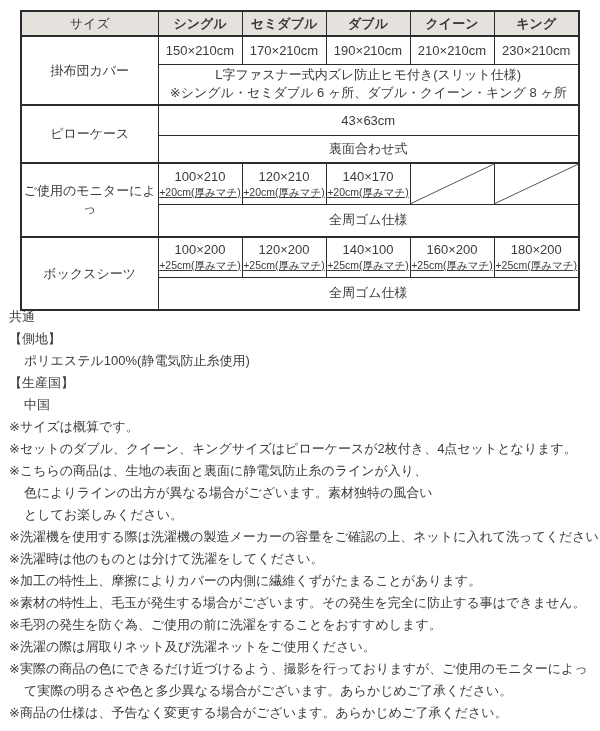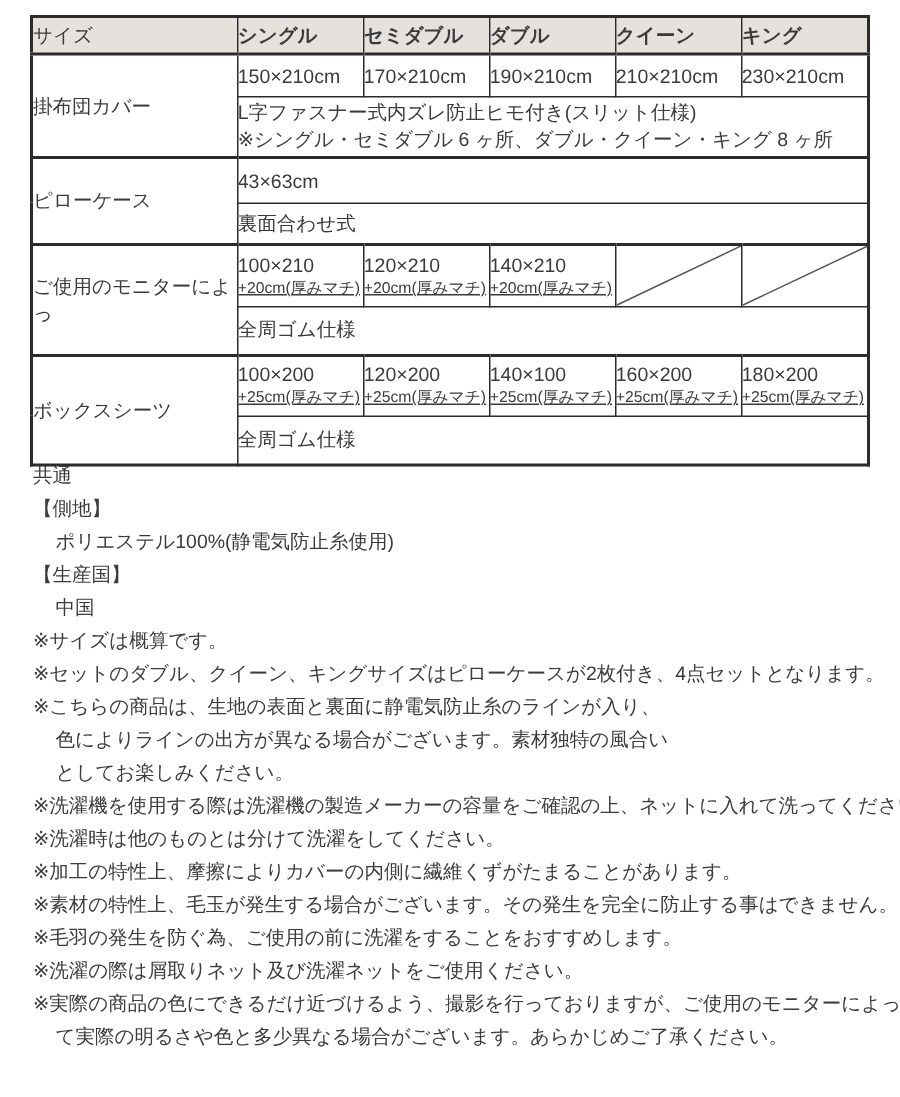--- a/index.html
+++ b/index.html
@@ -25,20 +25,21 @@
     position: absolute;
     left: 20px;
     top: 10px;
     width: 558px;
     border-collapse: collapse;
     table-layout: fixed;
     border: 2px solid var(--border);
   }
   table.spec td {
     border: 1px solid var(--border);
+    text-align: center;
     vertical-align: middle;
     font-size: 13px;
     color: var(--text);
     padding: 0;
     overflow: hidden;
   }
   tr.header-row td {
     background: var(--header-bg);
     height: 25px;
     border-bottom: 2px solid var(--border);
@@ -58,21 +59,21 @@
   tr.box-twoline-row td { height: 40px; }
   tr.group-top td { border-top: 2px solid var(--border); }
   .dim-line { font-size: 13px; line-height: 16px; white-space: nowrap; }
   .gusset-line { font-size: 10.5px; line-height: 14px; white-space: nowrap; text-decoration: underline; }
   td.diag { position: relative; padding: 0; }
   td.diag svg { position: absolute; left: 0; top: 0; width: 100%; height: 100%; display: block; }
 
   
   .notes {
     position: absolute;
-    left: 22px;
+    left: 9px;
     top: 306px;
     width: 565px;
     font-size: 13px;
     line-height: 22px;
     color: var(--text);
   }
   .notes .line { height: 22px; white-space: nowrap; }
   .notes .indent { padding-left: 15px; }
 </style>
 </head>
@@ -128,21 +129,21 @@
       <td class="row-label" rowspan="2">ご使用のモニターによっ</td>
       <td>
         <div class="dim-line">100×210</div>
         <div class="gusset-line">+20cm(厚みマチ)</div>
       </td>
       <td>
         <div class="dim-line">120×210</div>
         <div class="gusset-line">+20cm(厚みマチ)</div>
       </td>
       <td>
-        <div class="dim-line">140×210</div>
+        <div class="dim-line">140×170</div>
         <div class="gusset-line">+20cm(厚みマチ)</div>
       </td>
       <td class="diag">
         <svg viewBox="0 0 100 100" preserveAspectRatio="none">
           <line x1="0" y1="100" x2="100" y2="0" stroke="#555" stroke-width="1" vector-effect="non-scaling-stroke"></line>
         </svg>
       </td>
       <td class="diag">
         <svg viewBox="0 0 100 100" preserveAspectRatio="none">
           <line x1="0" y1="100" x2="100" y2="0" stroke="#555" stroke-width="1" vector-effect="non-scaling-stroke"></line>
@@ -195,15 +196,16 @@
     <div class="line indent">色によりラインの出方が異なる場合がございます。素材独特の風合い</div>
     <div class="line indent">としてお楽しみください。</div>
     <div class="line">※洗濯機を使用する際は洗濯機の製造メーカーの容量をご確認の上、ネットに入れて洗ってください。</div>
     <div class="line">※洗濯時は他のものとは分けて洗濯をしてください。</div>
     <div class="line">※加工の特性上、摩擦によりカバーの内側に繊維くずがたまることがあります。</div>
     <div class="line">※素材の特性上、毛玉が発生する場合がございます。その発生を完全に防止する事はできません。</div>
     <div class="line">※毛羽の発生を防ぐ為、ご使用の前に洗濯をすることをおすすめします。</div>
     <div class="line">※洗濯の際は屑取りネット及び洗濯ネットをご使用ください。</div>
     <div class="line">※実際の商品の色にできるだけ近づけるよう、撮影を行っておりますが、ご使用のモニターによっ</div>
     <div class="line indent">て実際の明るさや色と多少異なる場合がございます。あらかじめご了承ください。</div>
+    <div class="line">※商品の仕様は、予告なく変更する場合がございます。あらかじめご了承ください。</div>
   </div>
 
 </div>
 
 </body></html>

